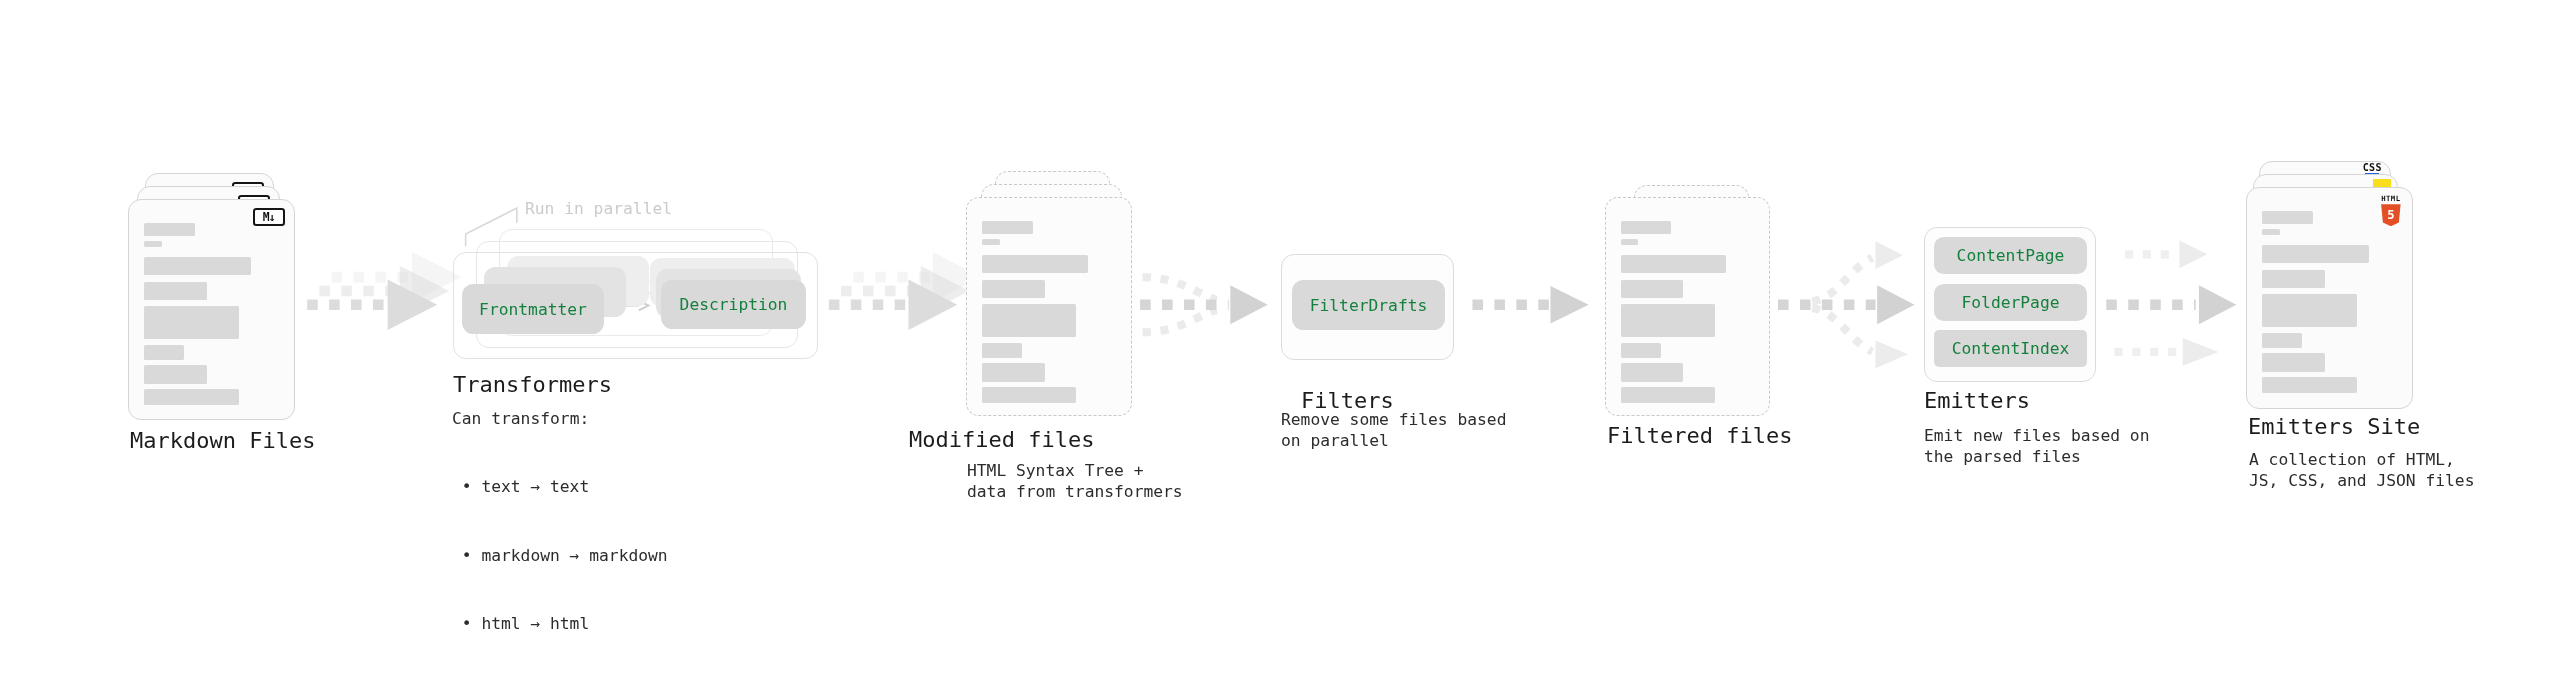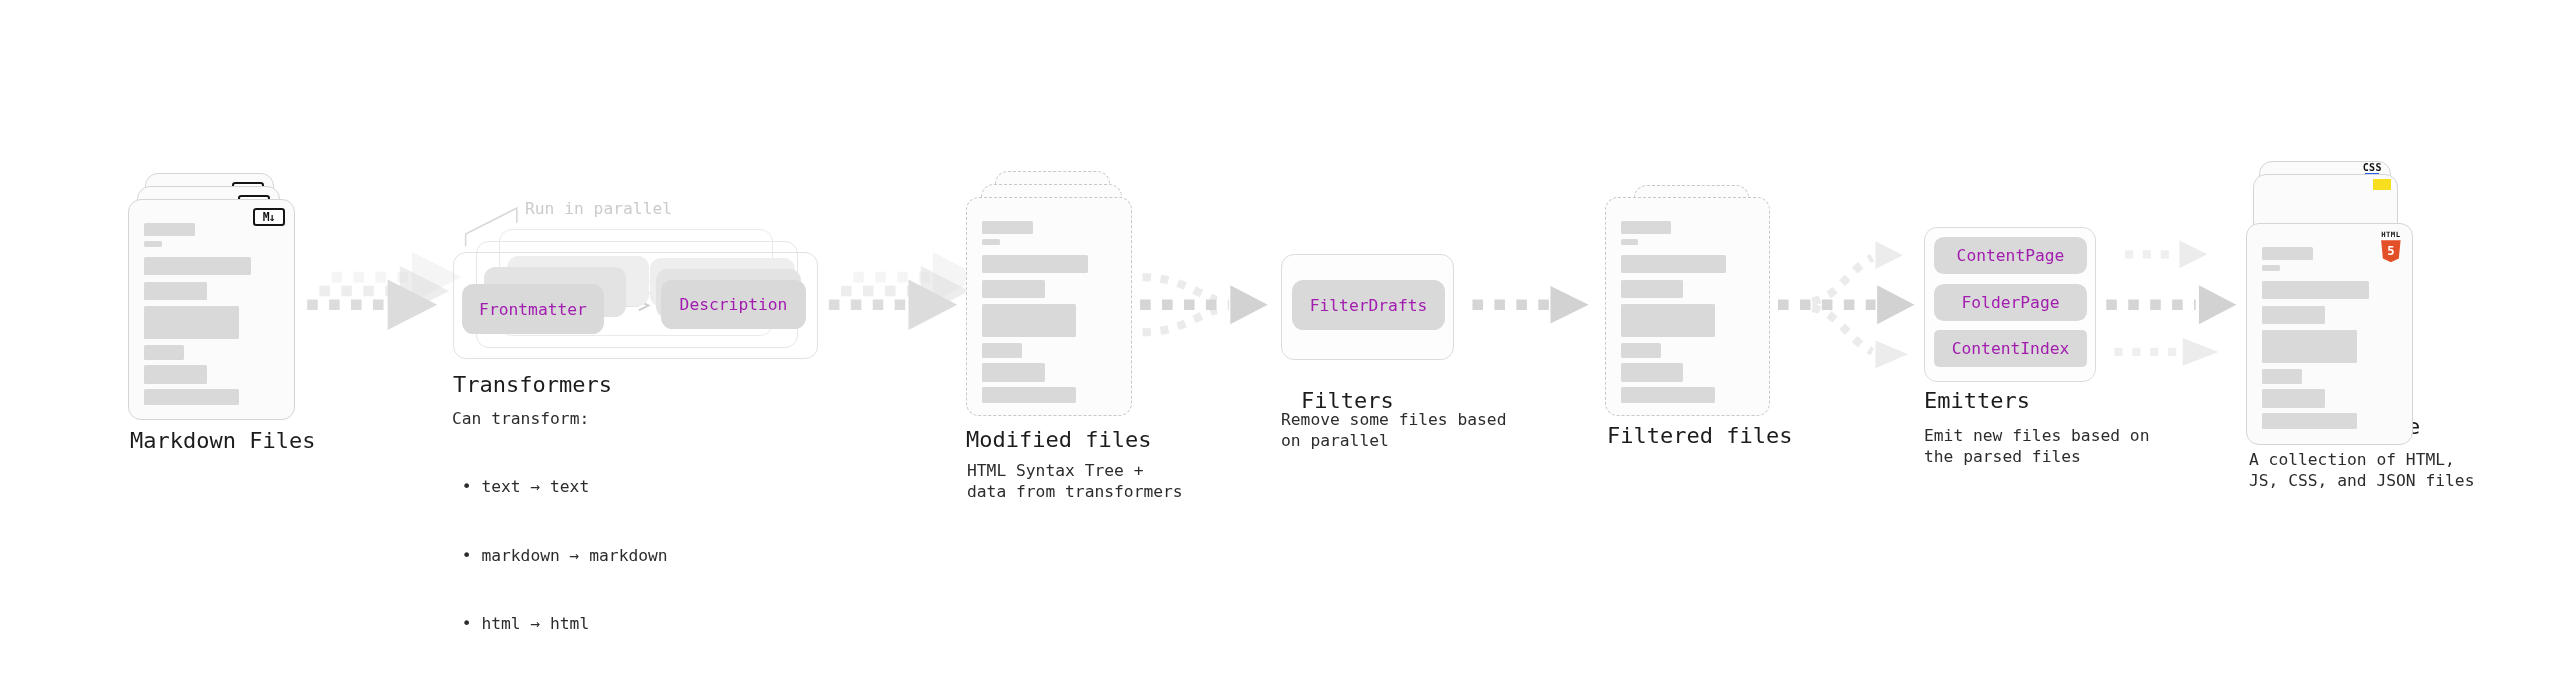--- a/index.html
+++ b/index.html
@@ -52,21 +52,21 @@
     border:1.6px solid var(--container_border,#e2e2e2);
     border-radius:13px;background:transparent;box-sizing:border-box;
   }
   .container-box.cb2{border-color:#e6e6e6;}
   .container-box.cb3{border-color:#eaeaea;}
   .pill{
     position:absolute;
     background:var(--pill_gray,#d9d9d9);
     border-radius:11.4px;
     display:flex;align-items:center;justify-content:center;
-    font-size:16.3px;color:#a21caf;box-sizing:border-box;white-space:nowrap;
+    font-size:16.3px;color:#15803d;box-sizing:border-box;white-space:nowrap;
   }
   .pill.l2{background:#e3e3e3;}
   .pill.l3{background:#eeeeee;}
 
   
   .panel{
     position:absolute;
     border:1.6px solid #dcdcdc;border-radius:13px;
     background:#fdfdfd;box-sizing:border-box;
   }
@@ -239,21 +239,21 @@
       <div class="bar" style="width: 38%; height: 13px; margin-bottom: 4.9px;"></div>
       <div class="bar" style="width: 13%; height: 6.5px; margin-bottom: 9.8px;"></div>
       <div class="bar" style="width: 80%; height: 18px; margin-bottom: 6.5px;"></div>
       <div class="bar" style="width: 47%; height: 18px; margin-bottom: 6.5px;"></div>
       <div class="bar" style="width: 71%; height: 32.5px; margin-bottom: 6.5px;"></div>
       <div class="bar" style="width: 30%; height: 14.6px; margin-bottom: 4.9px;"></div>
       <div class="bar" style="width: 47%; height: 19.5px; margin-bottom: 4.9px;"></div>
       <div class="bar" style="width: 71%; height: 16.3px; margin-bottom: 0px;"></div>
     </div>
 </div>
-<div class="stage-label" style="left:966px;top:427px;">Modified files</div>
+<div class="stage-label" style="left:909px;top:427px;">Modified files</div>
 <div class="sub" style="left:967px;top:460px;">
   <div>HTML Syntax Tree +</div>
   <div>data from transformers</div>
 </div>
 
 <div class="panel z2" style="left:1281px;top:254px;width:173px;height:106px;"></div>
 <div class="pill z3" style="left:1292px;top:280px;width:153px;height:50px;">FilterDrafts</div>
 <div class="stage-label" style="left:1281px;top:388px;margin-left:20px;">Filters</div>
 <div class="sub" style="left:1281px;top:409px;">
   <div>Remove some files based</div>
@@ -287,21 +287,21 @@
 
 <div class="doc-card z2" style="left:2259px;top:161px;width:132px;height:195px;">
   <div class="css-badge">
     <div class="word">CSS</div>
     <div class="bar-blue"></div>
   </div>
 </div>
 <div class="doc-card z3" style="left:2253px;top:174px;width:145px;height:203px;">
   <div class="js-badge"></div>
 </div>
-<div class="doc-card z4" style="left:2246px;top:187px;width:167px;height:222px;margin-top:36px;">
+<div class="doc-card z4" style="left:2246px;top:187px;width:167px;height:222px;">
   <div class="html5-badge">
     <div class="word">HTML</div>
     <div class="shield">
       <span>5</span>
     </div>
   </div>
   <div class="bars">
       <div class="bar" style="width: 38%; height: 13px; margin-bottom: 4.9px;"></div>
       <div class="bar" style="width: 13%; height: 6.5px; margin-bottom: 9.8px;"></div>
       <div class="bar" style="width: 80%; height: 18px; margin-bottom: 6.5px;"></div>

